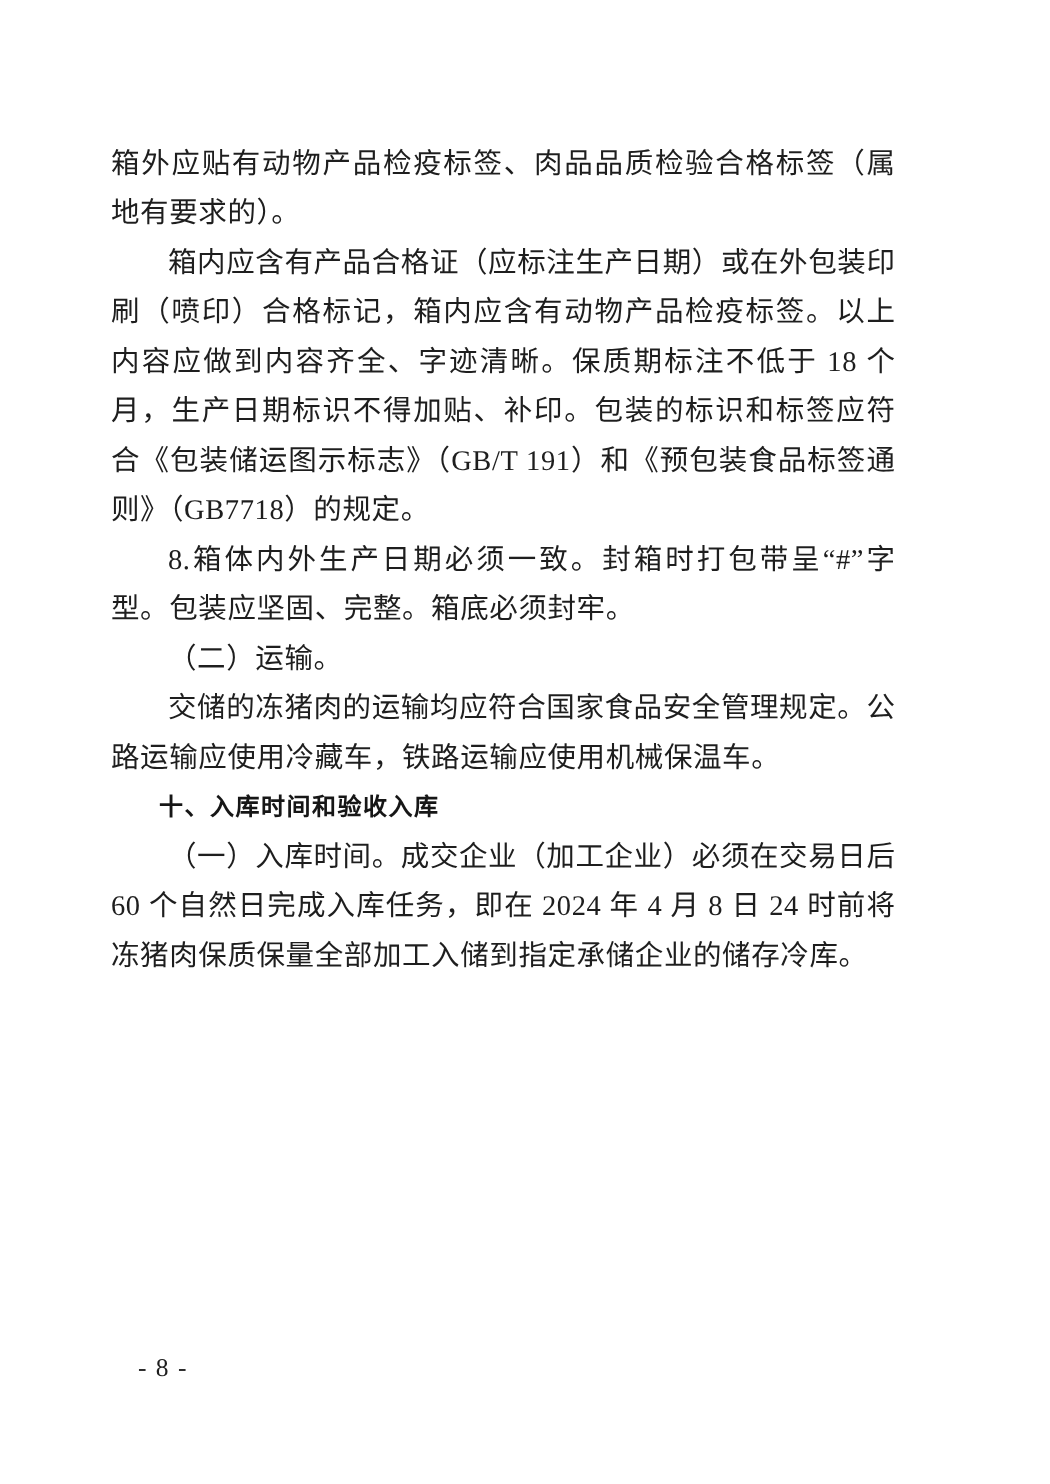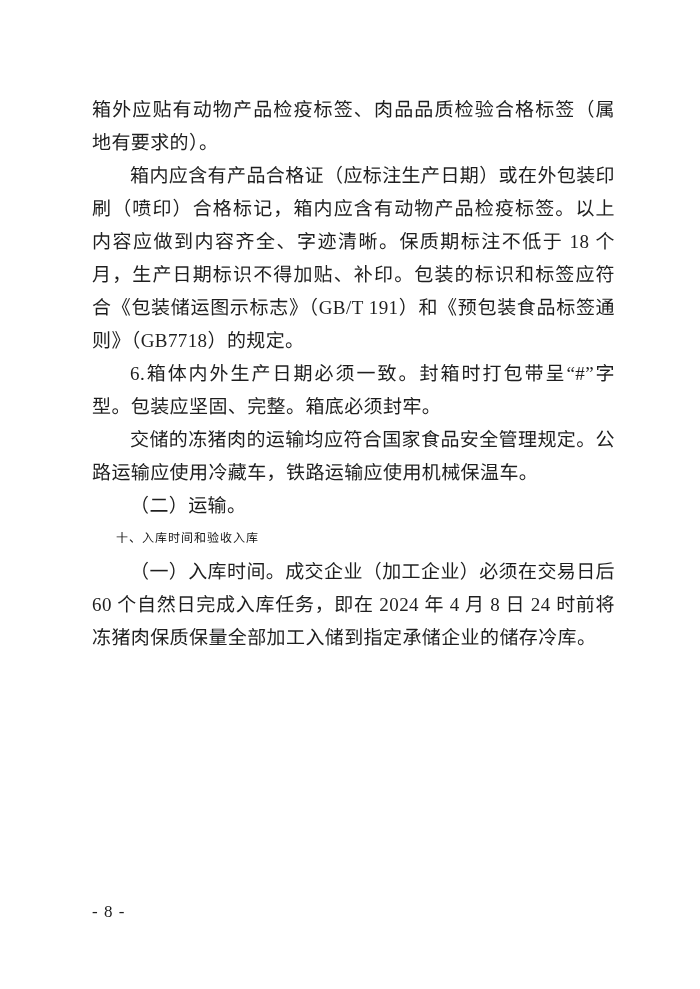--- a/index.html
+++ b/index.html
@@ -15,41 +15,41 @@
     font-family: "Liberation Serif", "DejaVu Serif", serif;
     color: #1e1e1e;
   }
   .page {
     position: absolute;
     inset: 0;
     background: #ffffff;
   }
   .content {
     position: absolute;
-    left: 92px;
+    left: 74px;
     top: 93px;
     width: 523px;
     font-size: 19px;
     line-height: 33px;
     text-align: justify;
     letter-spacing: 0.4px;
     word-break: break-all;
   }
   .content p {
     margin: 0;
     text-indent: 2em;
   }
   .content p.no-indent {
     text-indent: 0;
   }
   .section-heading {
     margin: 0;
     font-family: "Liberation Sans", "DejaVu Sans", sans-serif;
-    font-weight: normal;
-    font-size: 12px;
+    font-weight: bold;
+    font-size: 16px;
     line-height: 33px;
     text-indent: 2em;
     text-align: left;
     letter-spacing: 1px;
     color: #161616;
   }
   .page-number {
     position: absolute;
     left: 92px;
     top: 902px;
@@ -61,25 +61,25 @@
 </head>
 <body>
 
 <div class="page">
 
   <div class="content">
     <p class="no-indent">箱外应贴有动物产品检疫标签、肉品品质检验合格标签（属地有要求的）。</p>
 
     <p>箱内应含有产品合格证（应标注生产日期）或在外包装印刷（喷印）合格标记，箱内应含有动物产品检疫标签。以上内容应做到内容齐全、字迹清晰。保质期标注不低于 18 个月，生产日期标识不得加贴、补印。包装的标识和标签应符合《包装储运图示标志》（GB/T 191）和《预包装食品标签通则》（GB7718）的规定。</p>
 
-    <p>6.箱体内外生产日期必须一致。封箱时打包带呈“#”字型。包装应坚固、完整。箱底必须封牢。</p>
+    <p>8.箱体内外生产日期必须一致。封箱时打包带呈“#”字型。包装应坚固、完整。箱底必须封牢。</p>
+
+    <p>（二）运输。</p>
 
     <p>交储的冻猪肉的运输均应符合国家食品安全管理规定。公路运输应使用冷藏车，铁路运输应使用机械保温车。</p>
-
-    <p>（二）运输。</p>
 
     <h2 class="section-heading">十、入库时间和验收入库</h2>
 
     <p>（一）入库时间。成交企业（加工企业）必须在交易日后 60 个自然日完成入库任务，即在 2024 年 4 月 8 日 24 时前将冻猪肉保质保量全部加工入储到指定承储企业的储存冷库。</p>
 
   </div>
 
   <div class="page-number">- 8 -</div>
 
 </div>

